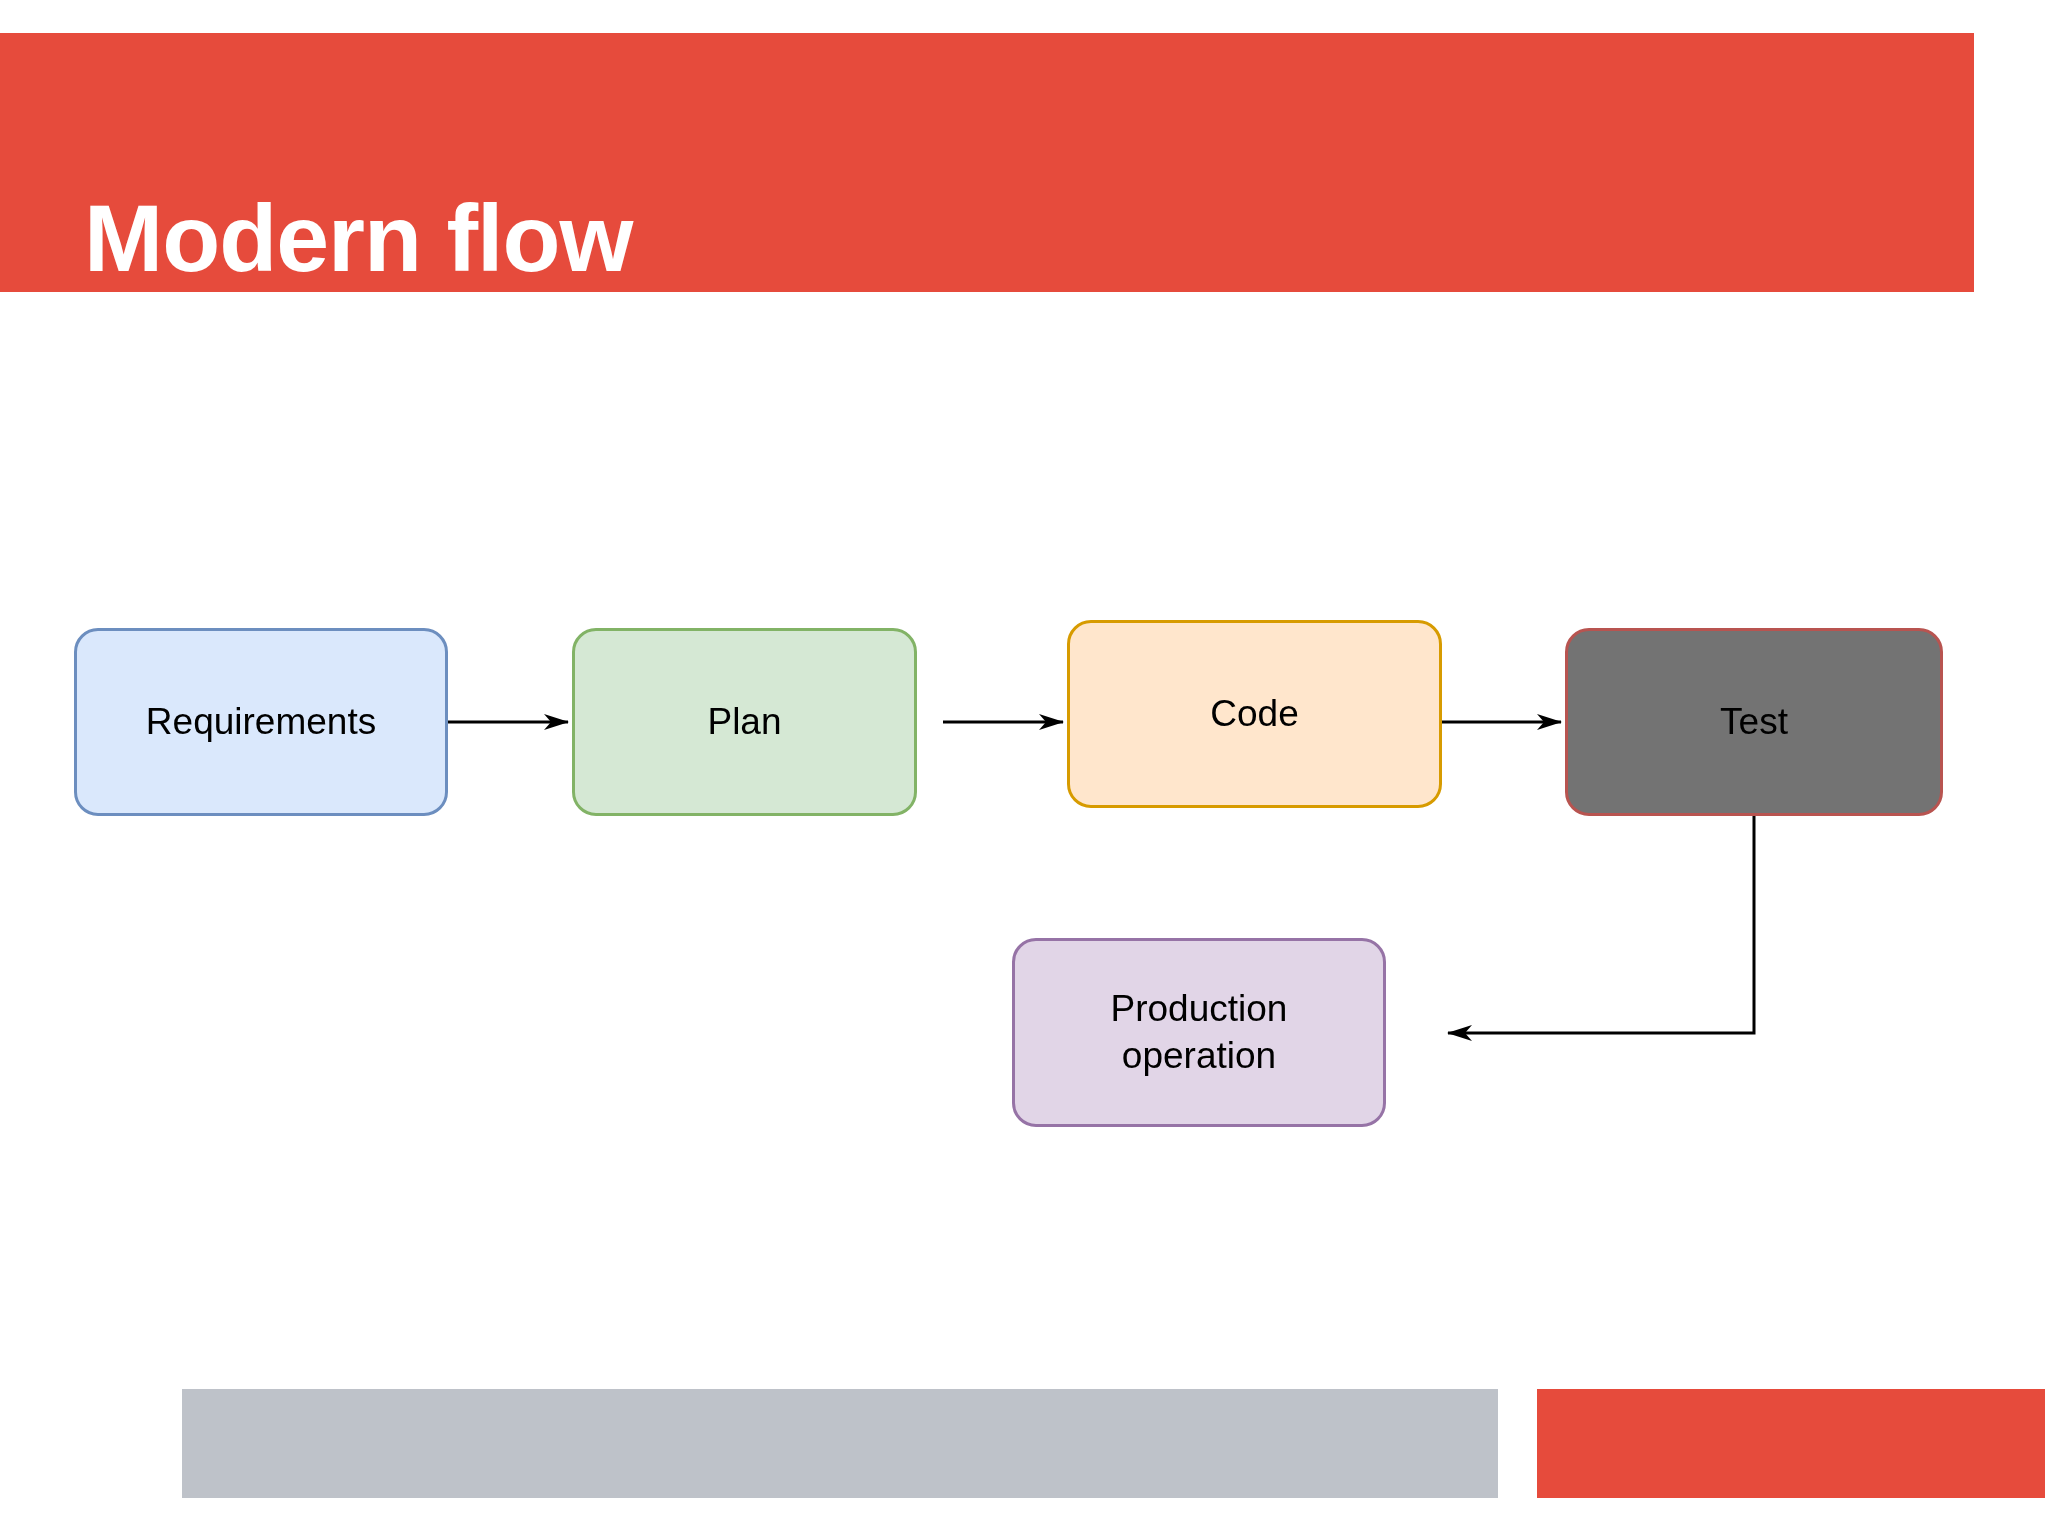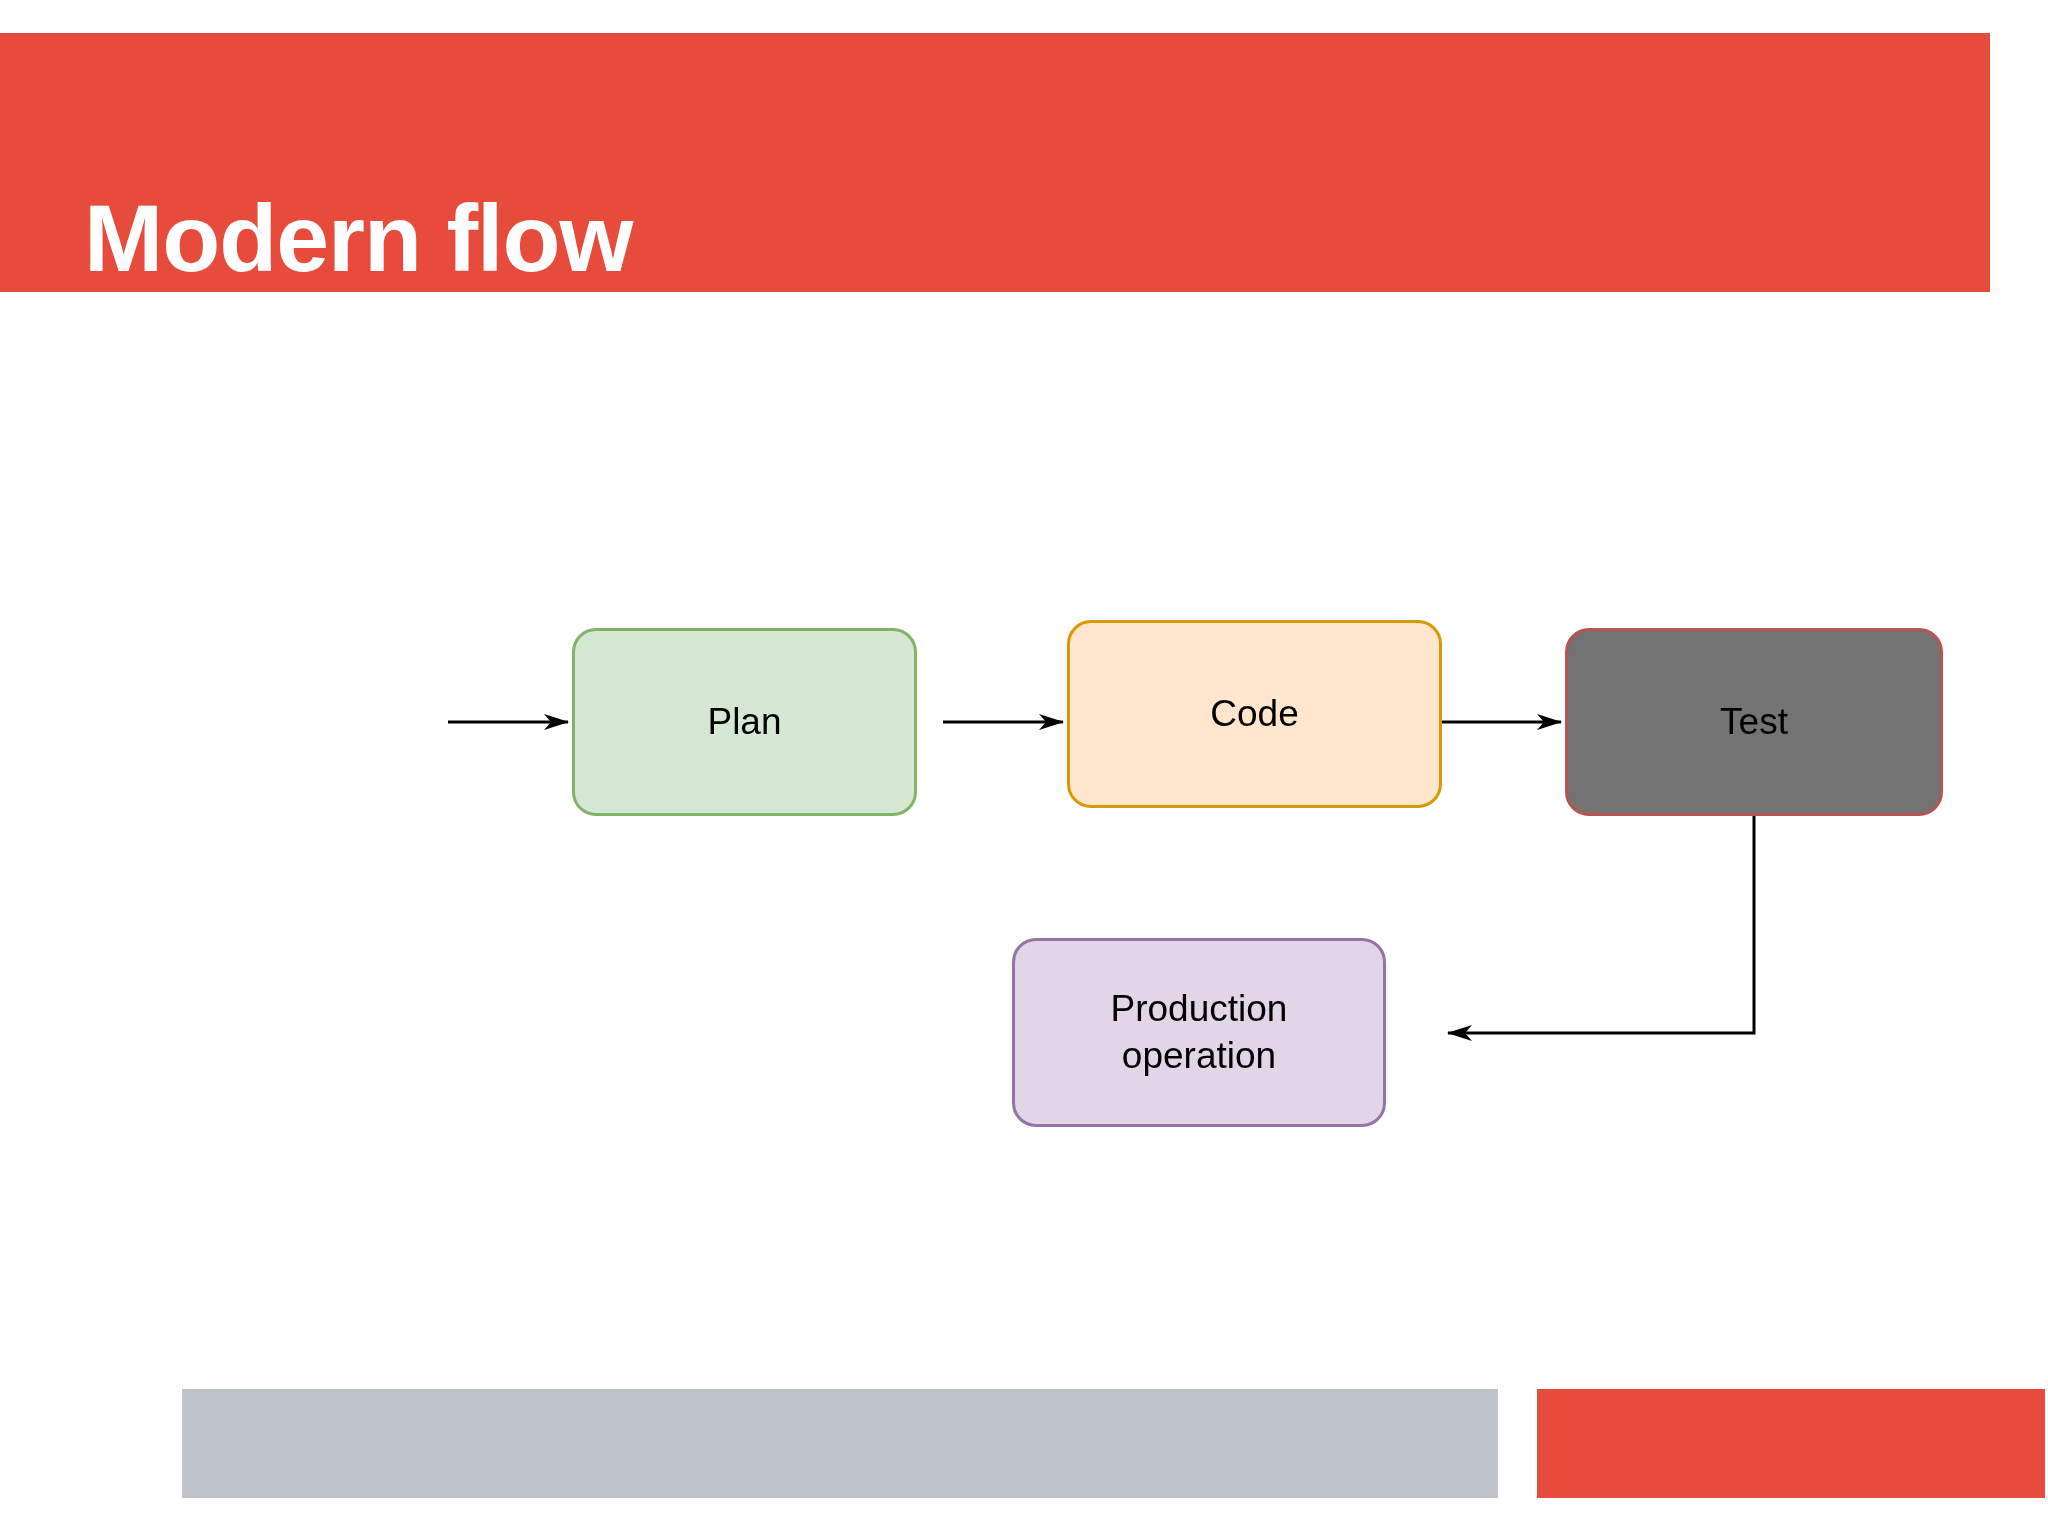--- a/index.html
+++ b/index.html
@@ -15,21 +15,20 @@
     background: #ffffff;
     overflow: hidden;
   }
   .banner {
     position: absolute;
     left: 0;
     top: 33px;
     width: 1974px;
     height: 259px;
     background: var(--accent-red, #E64B3C);
-    padding-left: 16px;
   }
   .slide-title {
     position: absolute;
     left: 84px;
     top: 158px;
     font-size: 95px;
     font-weight: 700;
     letter-spacing: -1px;
     color: var(--title-color, #ffffff);
     line-height: 1;
@@ -87,20 +86,23 @@
 </style>
 </head>
 <body>
 
 <div id="slide">
 
   <div class="banner">
     <div class="slide-title">Modern flow</div>
   </div>
 
+  <div class="node" id="node-requirements" style="background: rgb(218, 232, 252); border-color: rgb(108, 142, 191);">
+    <span class="node-label">Requirements</span>
+  </div>
 
   <div class="node" id="node-plan" style="background: rgb(213, 232, 212); border-color: rgb(130, 179, 102);">
     <span class="node-label">Plan</span>
   </div>
 
   <div class="node" id="node-code" style="background: rgb(255, 230, 204); border-color: rgb(215, 155, 0);">
     <span class="node-label">Code</span>
   </div>
 
   <div class="node" id="node-test" style="background: #737373; border-color: rgb(184, 84, 80);">

